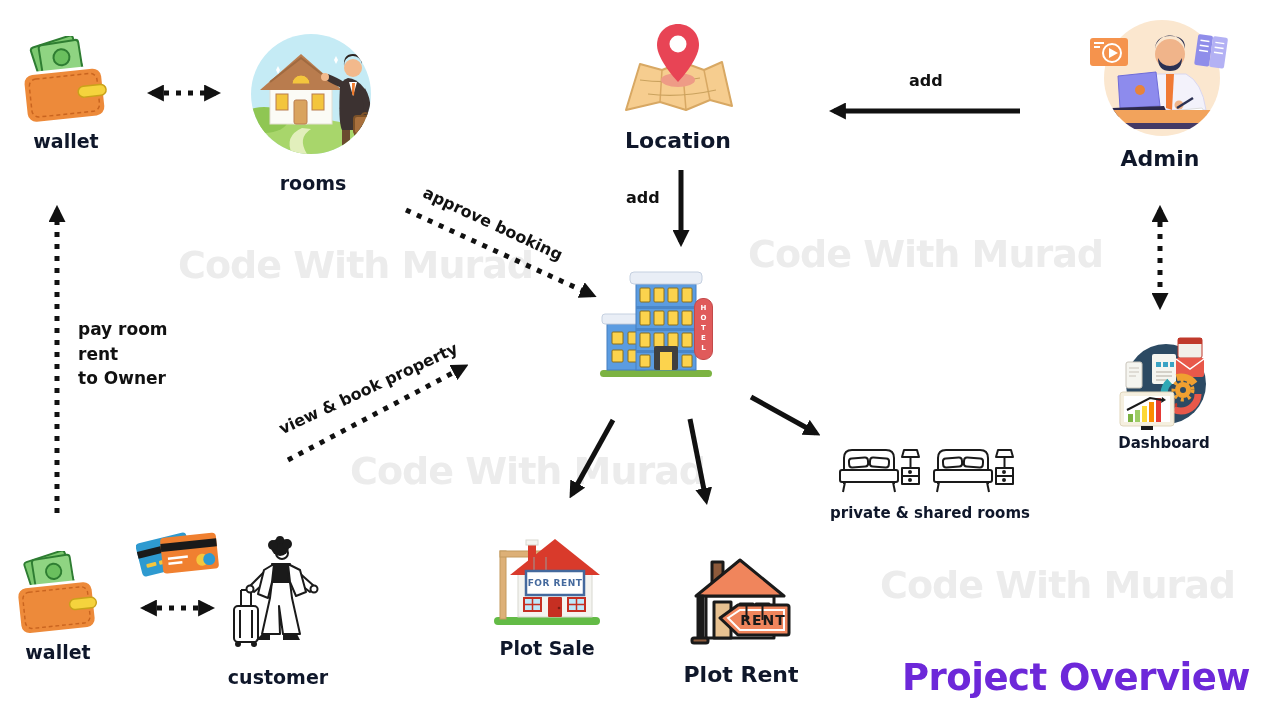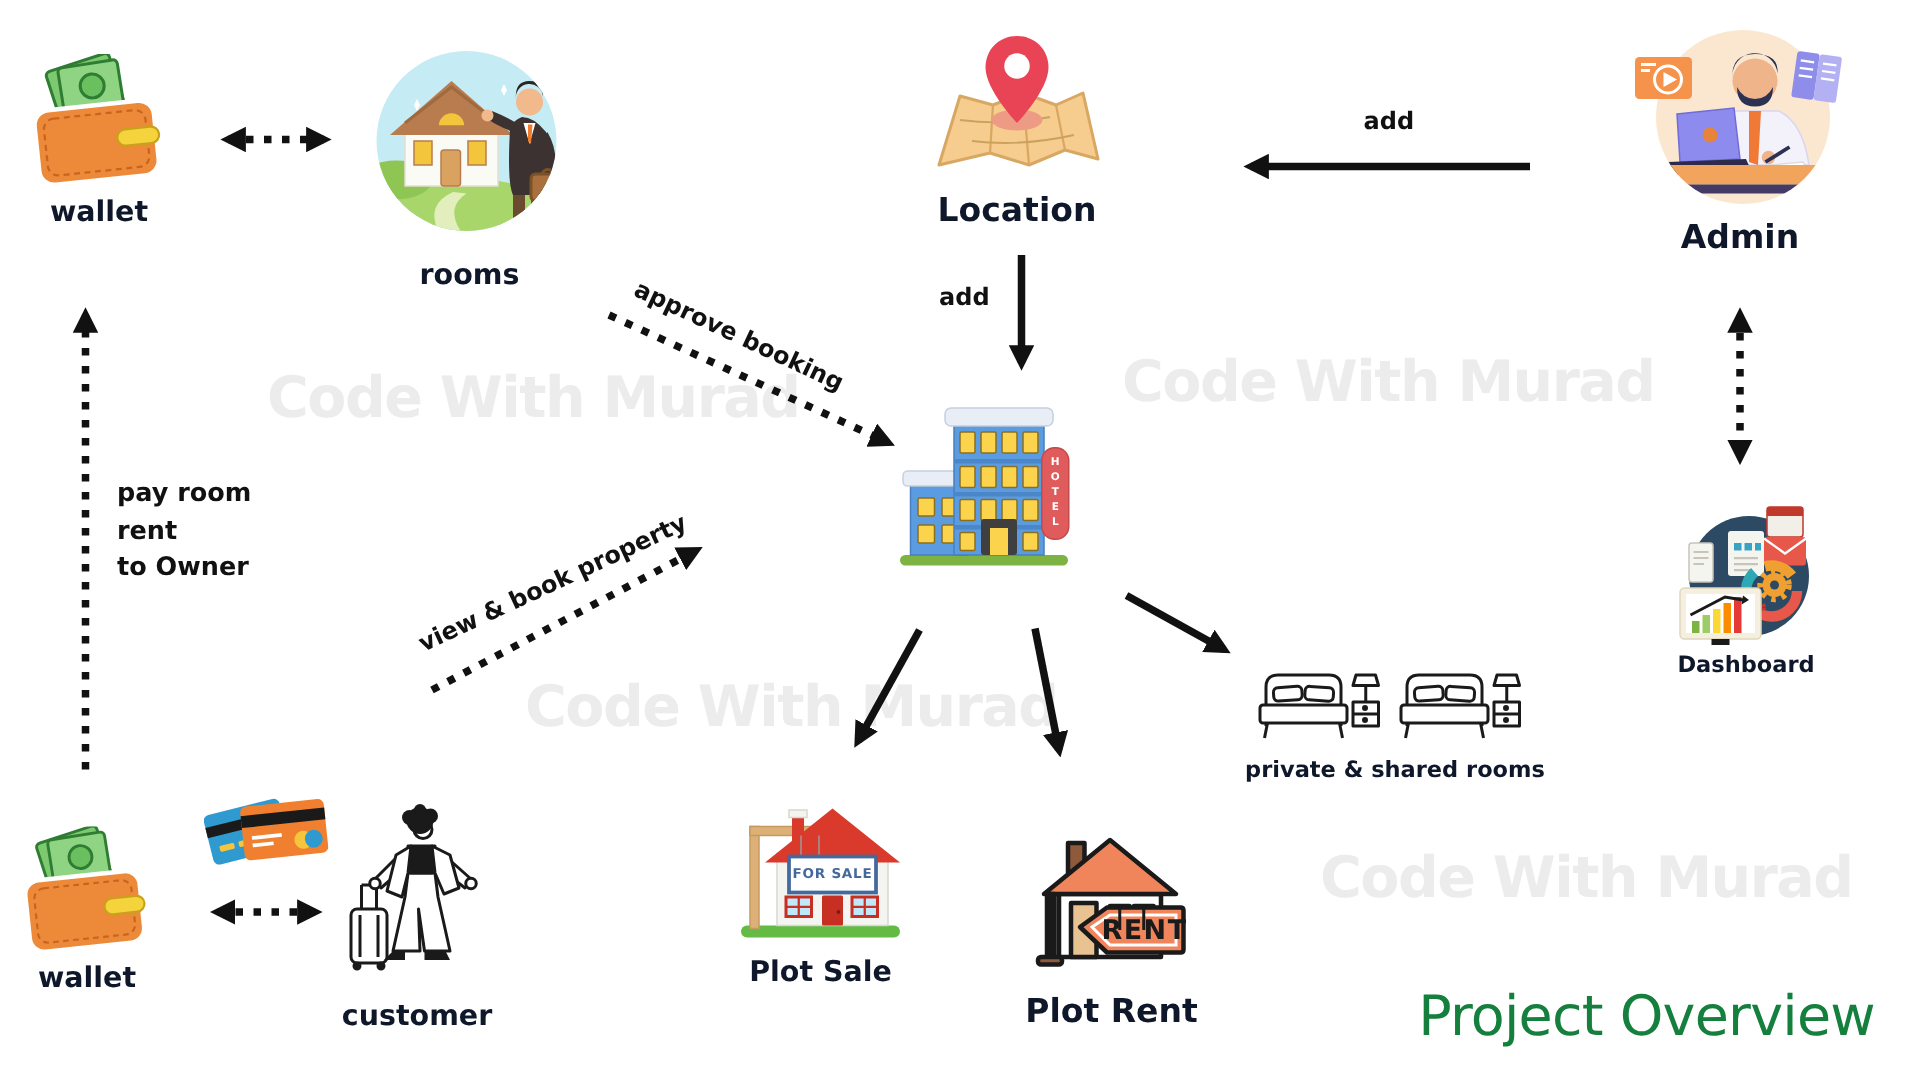--- a/index.html
+++ b/index.html
@@ -42,23 +42,23 @@
   #lbl-approve{left:428px;top:183px;transform:rotate(25deg);transform-origin:left top;}
   #lbl-view{left:276px;top:421px;transform:rotate(-25deg);transform-origin:left top;}
   #lbl-pay{left:78px;top:317px;width:126px;white-space:normal;font-size:17px;line-height:1.45;}
   
   .hotel-sign{position:absolute;left:100px;top:36px;width:17px;height:60px;background:#e05b5b;border:1.5px solid #c34a4a;
       border-radius:9px;color:#fff;font-weight:700;font-size:7px;letter-spacing:2px;
       writing-mode:vertical-rl;text-orientation:upright;display:flex;align-items:center;justify-content:center;}
   .forsale-sign{position:absolute;left:34px;top:46px;width:58px;height:24px;display:flex;align-items:center;justify-content:center;
       color:#44699d;font-weight:700;font-size:9px;letter-spacing:.5px;}
   .rent-sign{position:absolute;left:48px;top:55px;width:50px;height:26px;display:flex;align-items:center;justify-content:center;
-      color:#1a1a1a;font-weight:800;font-size:18px;letter-spacing:1px;}
-  
-  #page-title{position:absolute;z-index:4;right:30px;top:656px;font-weight:400;font-size:37px;color:#15803d;letter-spacing:-.5px;}
+      color:#1a1a1a;font-weight:800;font-size:14px;letter-spacing:1px;}
+  
+  #page-title{position:absolute;z-index:4;right:30px;top:656px;font-weight:700;font-size:37px;color:#6d28d9;letter-spacing:-.5px;}
   svg{display:block}
 </style>
 </head>
 <body>
 
 <div class="canvas">
 
   <div class="wm" id="wm1">Code With Murad</div>
   <div class="wm" id="wm2">Code With Murad</div>
   <div class="wm" id="wm3">Code With Murad</div>
@@ -284,21 +284,21 @@
       <line x1="54" y1="32" x2="54" y2="46" stroke="#9a9a9a"></line>
       <rect x="34" y="46" width="58" height="24" fill="#fff" stroke="#44699d" stroke-width="2.5"></rect>
       <rect x="56" y="72" width="14" height="20" rx="1" fill="#c62f22"></rect>
       <circle cx="67" cy="83" r="1.3" fill="#7a1d14"></circle>
       <g fill="#bfe8fb" stroke="#c62f22" stroke-width="2">
         <rect x="32" y="73" width="17" height="13"></rect>
           <rect x="76" y="73" width="17" height="13"></rect>
       </g>
       <path d="M40.5,73 v13 M32,79.5 h17 M84.5,73 v13 M76,79.5 h17" stroke="#c62f22" stroke-width="1.5"></path>
     </svg>
-    <div class="forsale-sign">FOR SALE</div>
+    <div class="forsale-sign">FOR RENT</div>
     <div class="node-label lbl-lg">Plot Sale</div>
   </div>
 
   <div class="node" id="node-plot-rent">
     <svg width="102" height="98" viewBox="0 0 102 98">
       <g stroke="#1a1a1a" stroke-width="3" stroke-linejoin="round">
         <rect x="22" y="10" width="11" height="20" fill="#8d5a3b"></rect>
         <rect x="16" y="44" width="68" height="42" fill="#fff"></rect>
         <polygon points="6,44 50,8 94,44" fill="#f0855c"></polygon>
         <rect x="24" y="50" width="17" height="36" fill="#e8c291"></rect>

